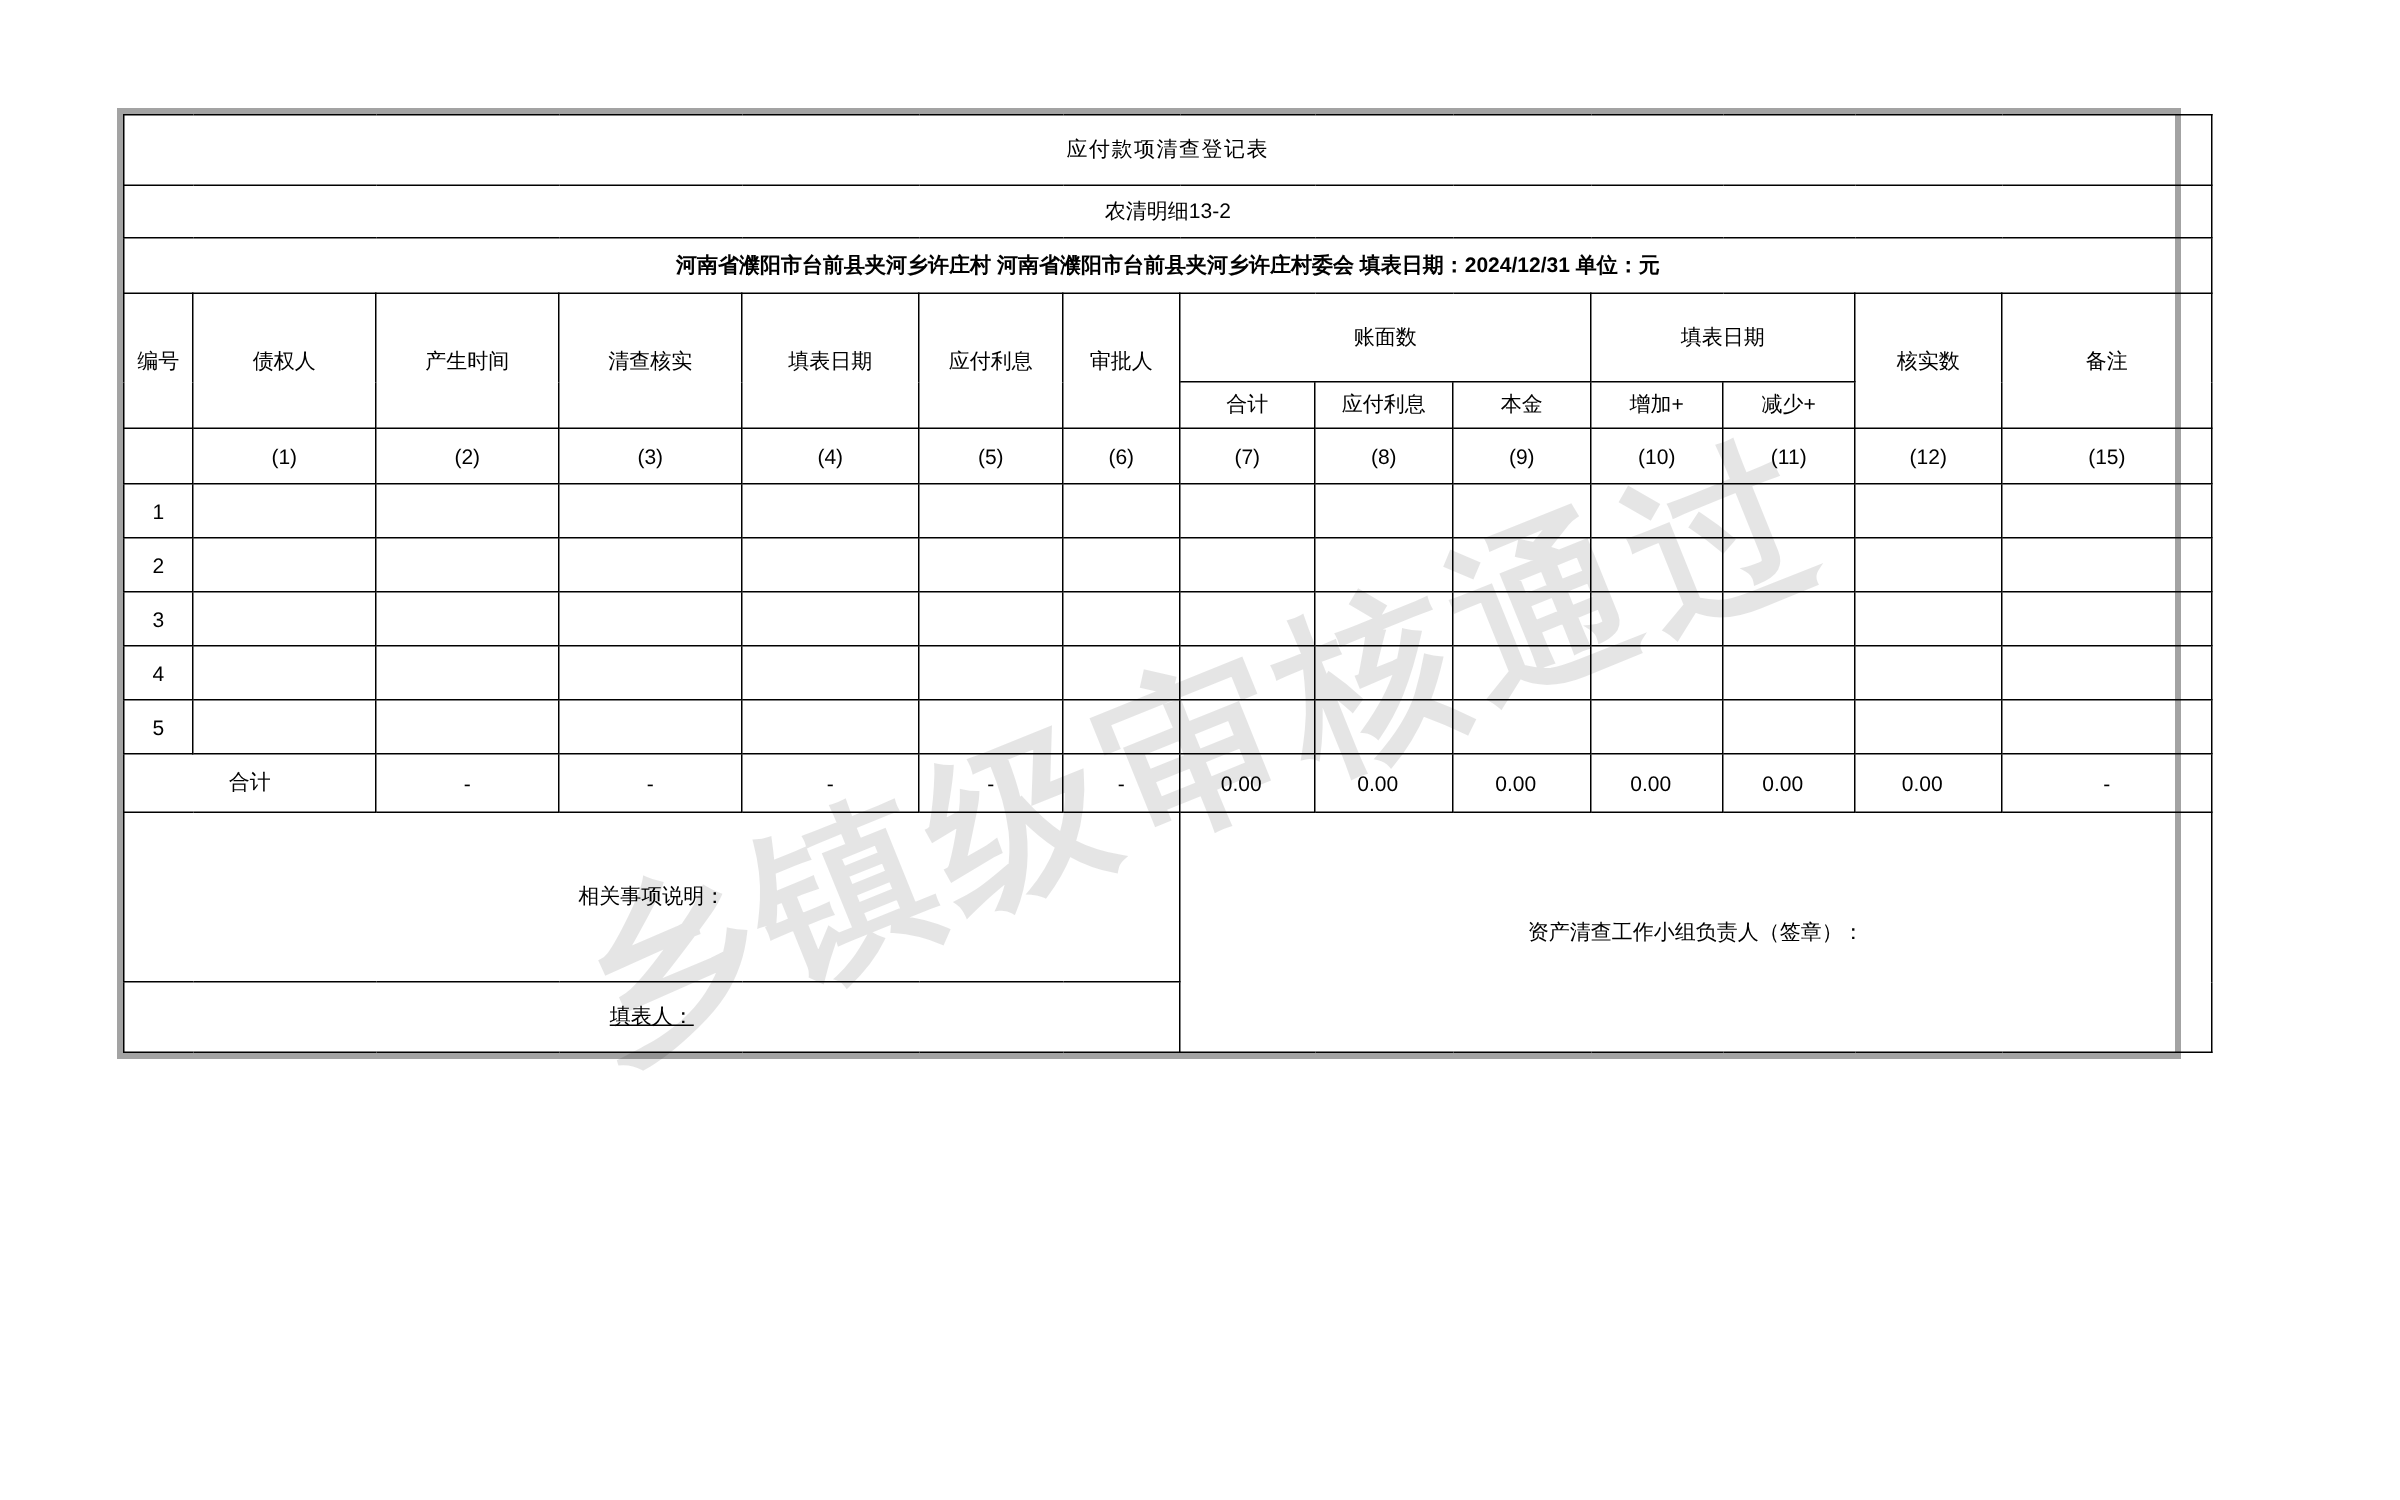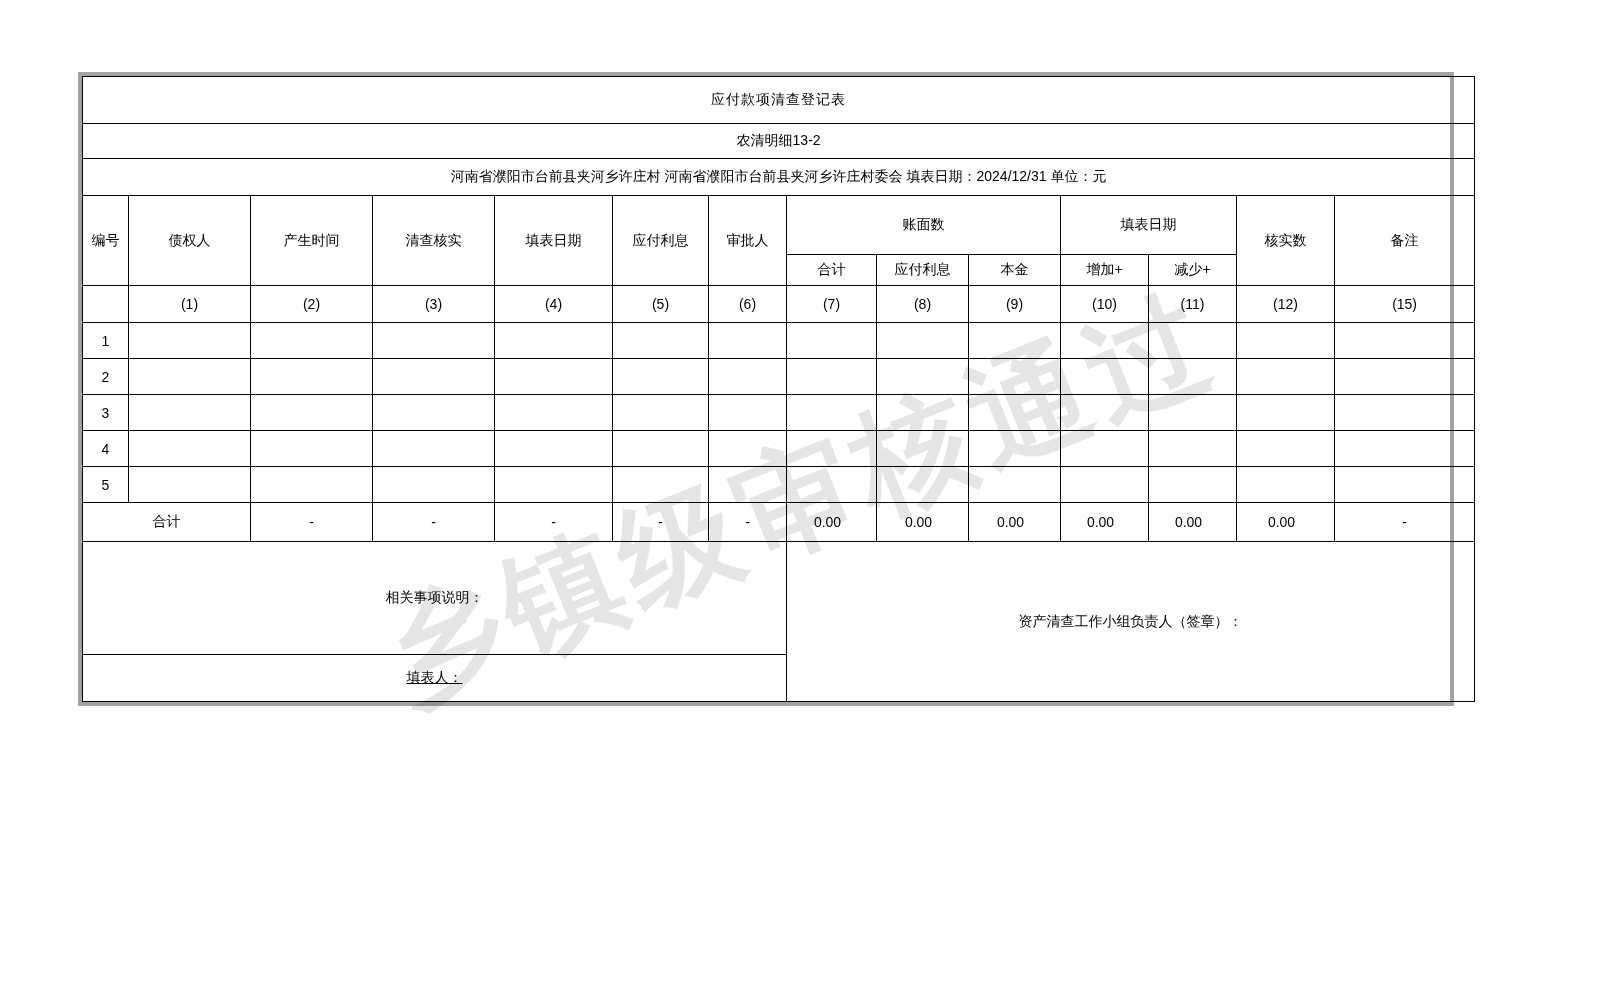--- a/index.html
+++ b/index.html
@@ -60,20 +60,21 @@
   .meta-row td {
     height: 36px;
     text-align: right;
     padding-right: 10px;
     font-size: 14px;
     font-weight: bold;
   }
   .meta-row .meta-inner {
     display: inline-block;
     white-space: nowrap;
+    font-weight: bold;
   }
   .hdr td {
     font-weight: bold;
     font-size: 14.5px;
     height: 30px;
   }
   .hdr-tall td { height: 58px; }
   .numrow td {
     height: 36px;
     font-size: 14px;

